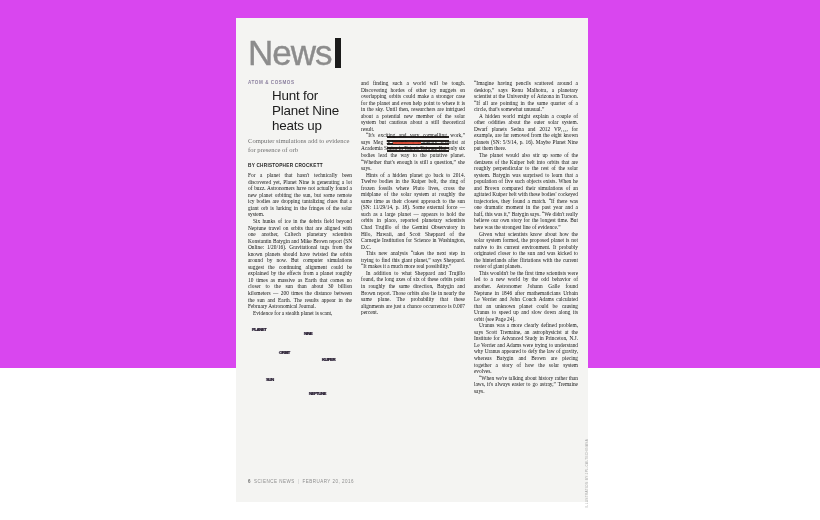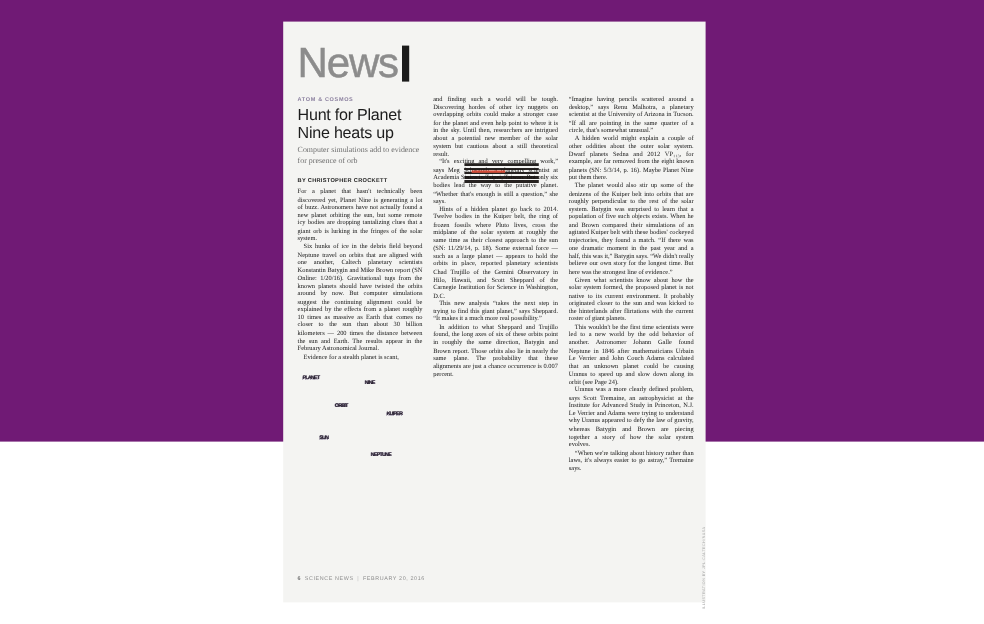--- a/index.html
+++ b/index.html
@@ -12,21 +12,21 @@
     height: 520px;
     overflow: hidden;
     font-family: "Liberation Serif", serif;
   }
 
   
   #page {
     position: relative;
     width: 820px;
     height: 368px;
-    background: #701a75;
+    background: #d946ef;
   }
 
   
   #sheet {
     position: absolute;
     left: 236px;
     top: 18px;
     width: 352px;
     height: 484px;
     background: #f4f4f2;
@@ -68,20 +68,21 @@
     margin-bottom: 3px;
   }
   .headline {
     font-family: "Liberation Sans", sans-serif;
     font-size: 13.4px;
     font-weight: 400;
     line-height: 15px;
     color: #1d1d1d;
     letter-spacing: -0.2px;
     margin-bottom: 4px;
+    margin-left: 24px;
   }
   .deck {
     font-family: "Liberation Serif", serif;
     font-size: 6.6px;
     line-height: 8.6px;
     color: #6f6f6f;
     margin-bottom: 9px;
   }
   .byline {
     font-family: "Liberation Sans", sans-serif;

